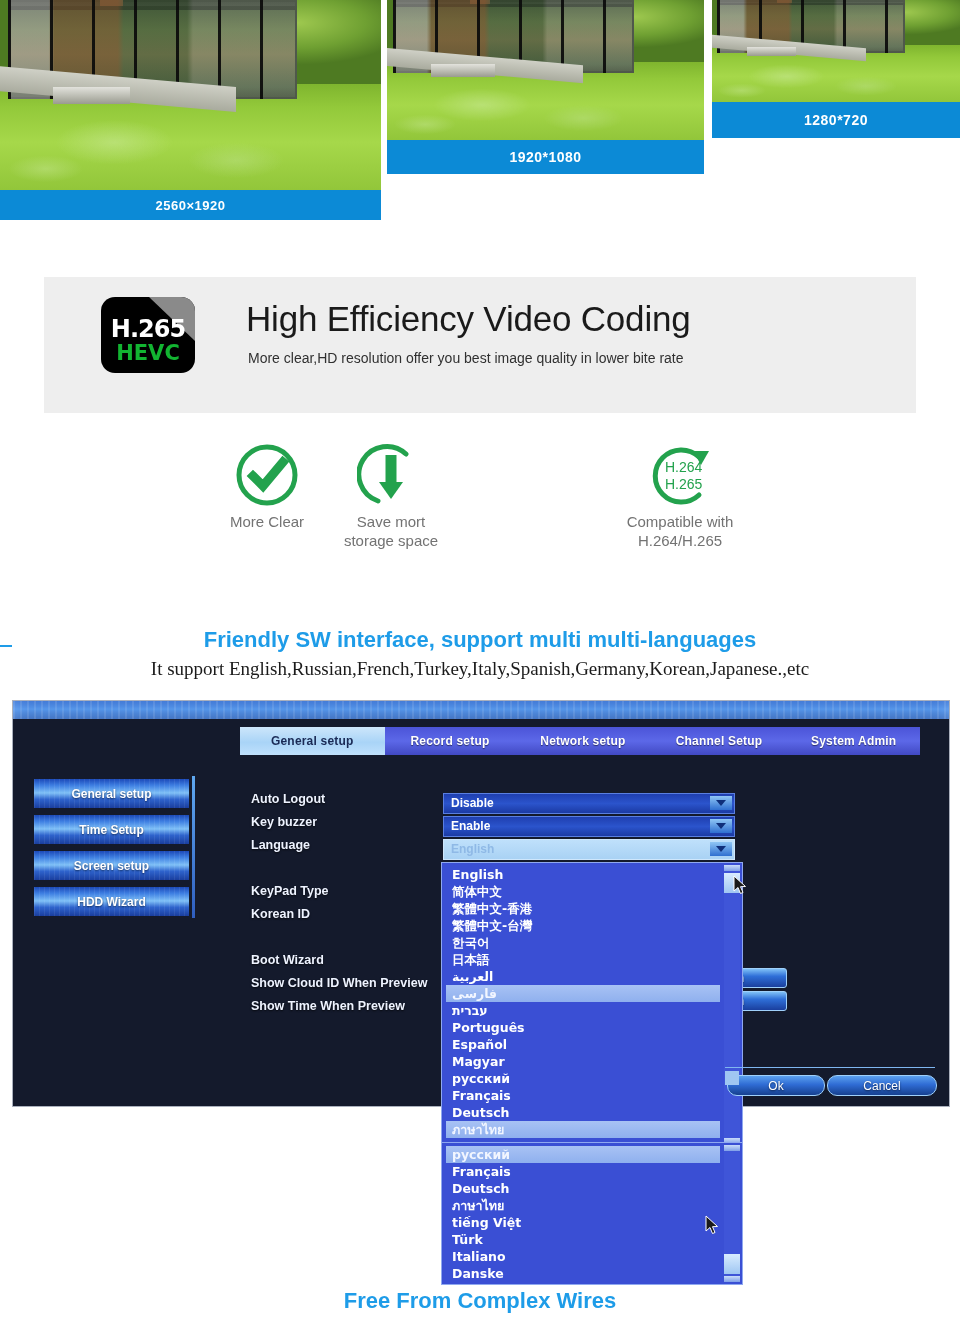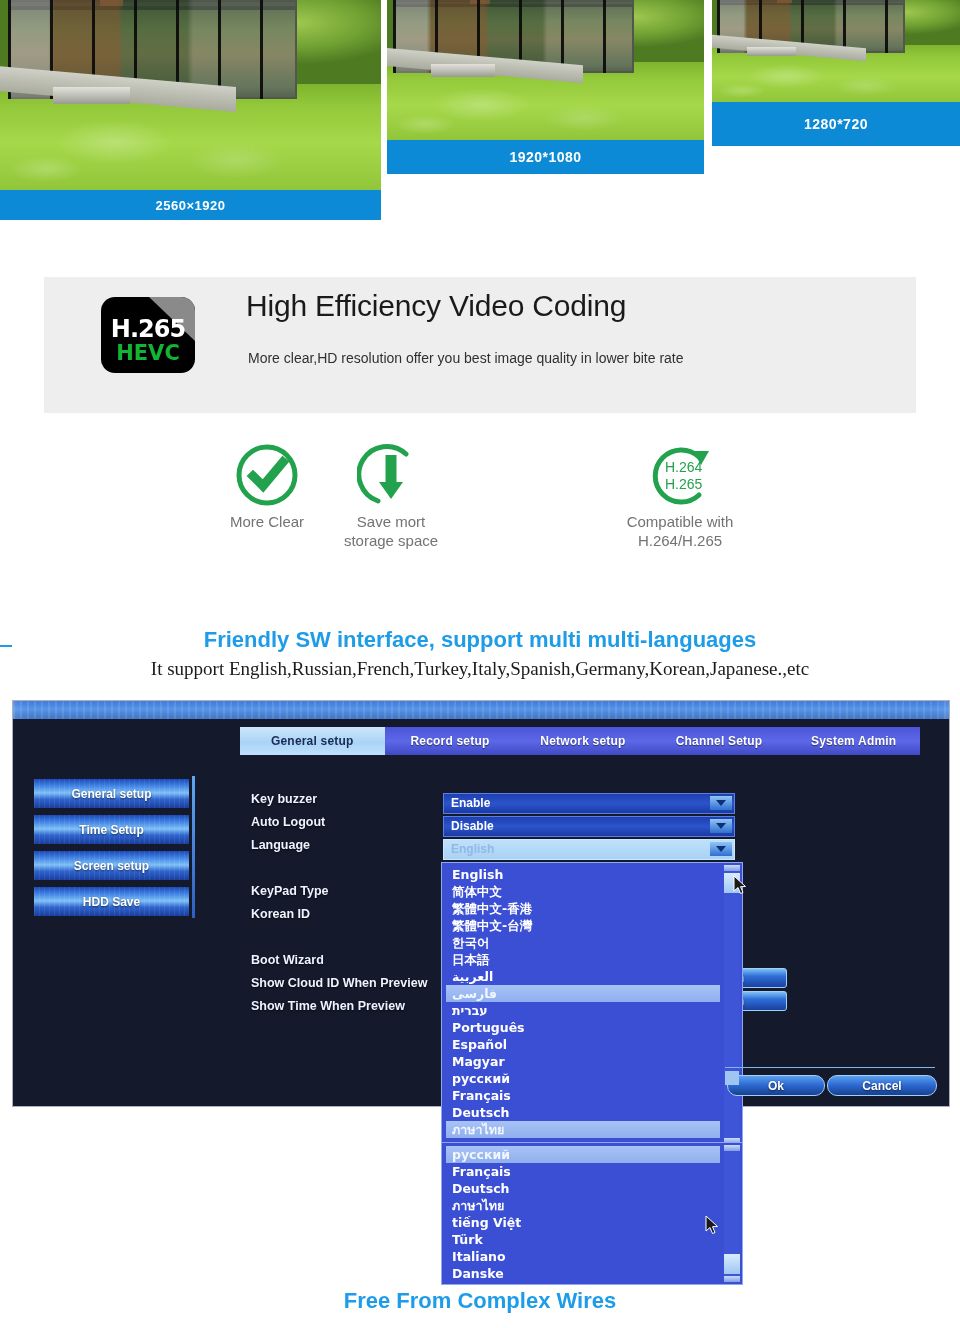--- a/index.html
+++ b/index.html
@@ -50,21 +50,21 @@
 
   
   .hevc-banner{position:absolute;left:44px;top:277px;width:872px;height:136px;background:#eeeeee;}
   .hevc-logo{position:absolute;left:57px;top:20px;width:94px;height:76px;border-radius:14px;background:#000;overflow:hidden;}
   .hevc-logo .corner{position:absolute;right:0;top:0;width:0;height:0;
     border-left:46px solid transparent;border-top:44px solid #8a8a8a;}
   .hevc-logo .l1{position:absolute;left:0;top:18px;width:100%;text-align:center;color:#fff;
     font-size:24px;font-weight:bold;font-family:"DejaVu Sans",sans-serif;letter-spacing:-1px;}
   .hevc-logo .l2{position:absolute;left:0;top:44px;width:100%;text-align:center;color:#12b431;
     font-size:21px;font-weight:bold;font-family:"DejaVu Sans",sans-serif;letter-spacing:0px;}
-  .hevc-title{position:absolute;left:202px;top:12px;font-size:30px;color:#1a1a1a;
+  .hevc-title{position:absolute;left:202px;top:22px;font-size:35px;color:#1a1a1a;
     font-family:"Liberation Sans",sans-serif;letter-spacing:-.2px;}
   .hevc-sub{position:absolute;left:204px;top:73px;font-size:14px;color:#303030;
     font-family:"Liberation Sans",sans-serif;}
 
   
   .features{position:absolute;left:0;top:438px;width:960px;height:140px;}
   .feat{position:absolute;text-align:center;color:#737373;font-size:15px;line-height:19px;
     font-family:"Liberation Sans",sans-serif;}
   .feat .glyph{height:74px;position:relative;display:flex;align-items:center;justify-content:center;}
   .feat .cap{white-space:pre-line;}
@@ -138,21 +138,21 @@
     background:linear-gradient(180deg,#7fc0f7 0%,#2f6fd8 40%,#1a3f9e 100%);
     border:1px solid #9fd0fa;border-radius:3px;
     color:#ffffff;font-size:12px;font-weight:bold;font-family:"Liberation Sans",sans-serif;
     display:flex;align-items:center;padding-left:2px;text-shadow:0 1px 2px rgba(0,0,0,.6);}
 
   .hr-line{position:absolute;left:725px;top:1067px;width:210px;height:1px;background:#7fb6f0;}
   .dlg-btn{position:absolute;top:1075px;height:19px;
     background:linear-gradient(180deg,#5ba0ee 0%,#2f6cd4 45%,#16408f 100%);
     border:1px solid #9fd0fa;border-radius:10px;
     display:flex;align-items:center;justify-content:center;
-    color:#ffffff;font-size:12px;font-weight:bold;font-family:"Liberation Sans",sans-serif;
+    color:#ffffff;font-size:12px;font-weight:normal;font-family:"Liberation Sans",sans-serif;
     text-shadow:0 1px 2px rgba(0,0,0,.6);}
 
   .cursor{position:absolute;width:0;height:0;pointer-events:none;}
   .cursor svg{display:block;}
 
   .blue-fill{position:absolute;background:#3a4fd4;}
 </style>
 </head>
 <body>
 
@@ -192,21 +192,21 @@
       <div class="photo-inner">
         <div class="scene-sky"></div>
         <div class="scene-grass"></div>
         <div class="scene-house">
             <div class="scene-chimney"></div>
           </div>
         <div class="scene-path"></div>
         <div class="scene-steps"></div>
       </div>
     </div>
-    <div class="res-label" style="width:248px;height:44px;font-size:14px;">1280*720</div>
+    <div class="res-label" style="width:248px;height:36px;font-size:14px;">1280*720</div>
   </div>
 </div>
 
 <div class="hevc-banner">
   <div class="hevc-logo">
     <div class="corner"></div>
     <div class="l1">H.265</div>
     <div class="l2">HEVC</div>
   </div>
   <div class="hevc-title">High Efficiency Video Coding</div>
@@ -265,38 +265,38 @@
   <div class="tab" style="width:130px;">Record setup</div>
   <div class="tab" style="width:135px;">Network setup</div>
   <div class="tab" style="width:137px;">Channel Setup</div>
   <div class="tab" style="width:132px;">System Admin</div>
 </div>
 
 <div class="side-menu">
   <div class="side-item">General setup</div>
   <div class="side-item">Time Setup</div>
   <div class="side-item">Screen setup</div>
-  <div class="side-item">HDD Save</div>
+  <div class="side-item">HDD Wizard</div>
 </div>
 <div class="side-rail"></div>
 
 <div class="form-rows">
+
+  <div class="frow">
+    <div class="flabel">Auto Logout</div>
+    <div class="fctl">
+      <div class="val">Disable</div>
+      <div class="arrow"></div>
+    </div>
+  </div>
 
   <div class="frow">
     <div class="flabel">Key buzzer</div>
     <div class="fctl">
       <div class="val">Enable</div>
-      <div class="arrow"></div>
-    </div>
-  </div>
-
-  <div class="frow">
-    <div class="flabel">Auto Logout</div>
-    <div class="fctl">
-      <div class="val">Disable</div>
       <div class="arrow"></div>
     </div>
   </div>
 
   <div class="frow">
     <div class="flabel">Language</div>
     <div class="fctl sel">
       <div class="val">English</div>
       <div class="arrow"></div>
     </div>

